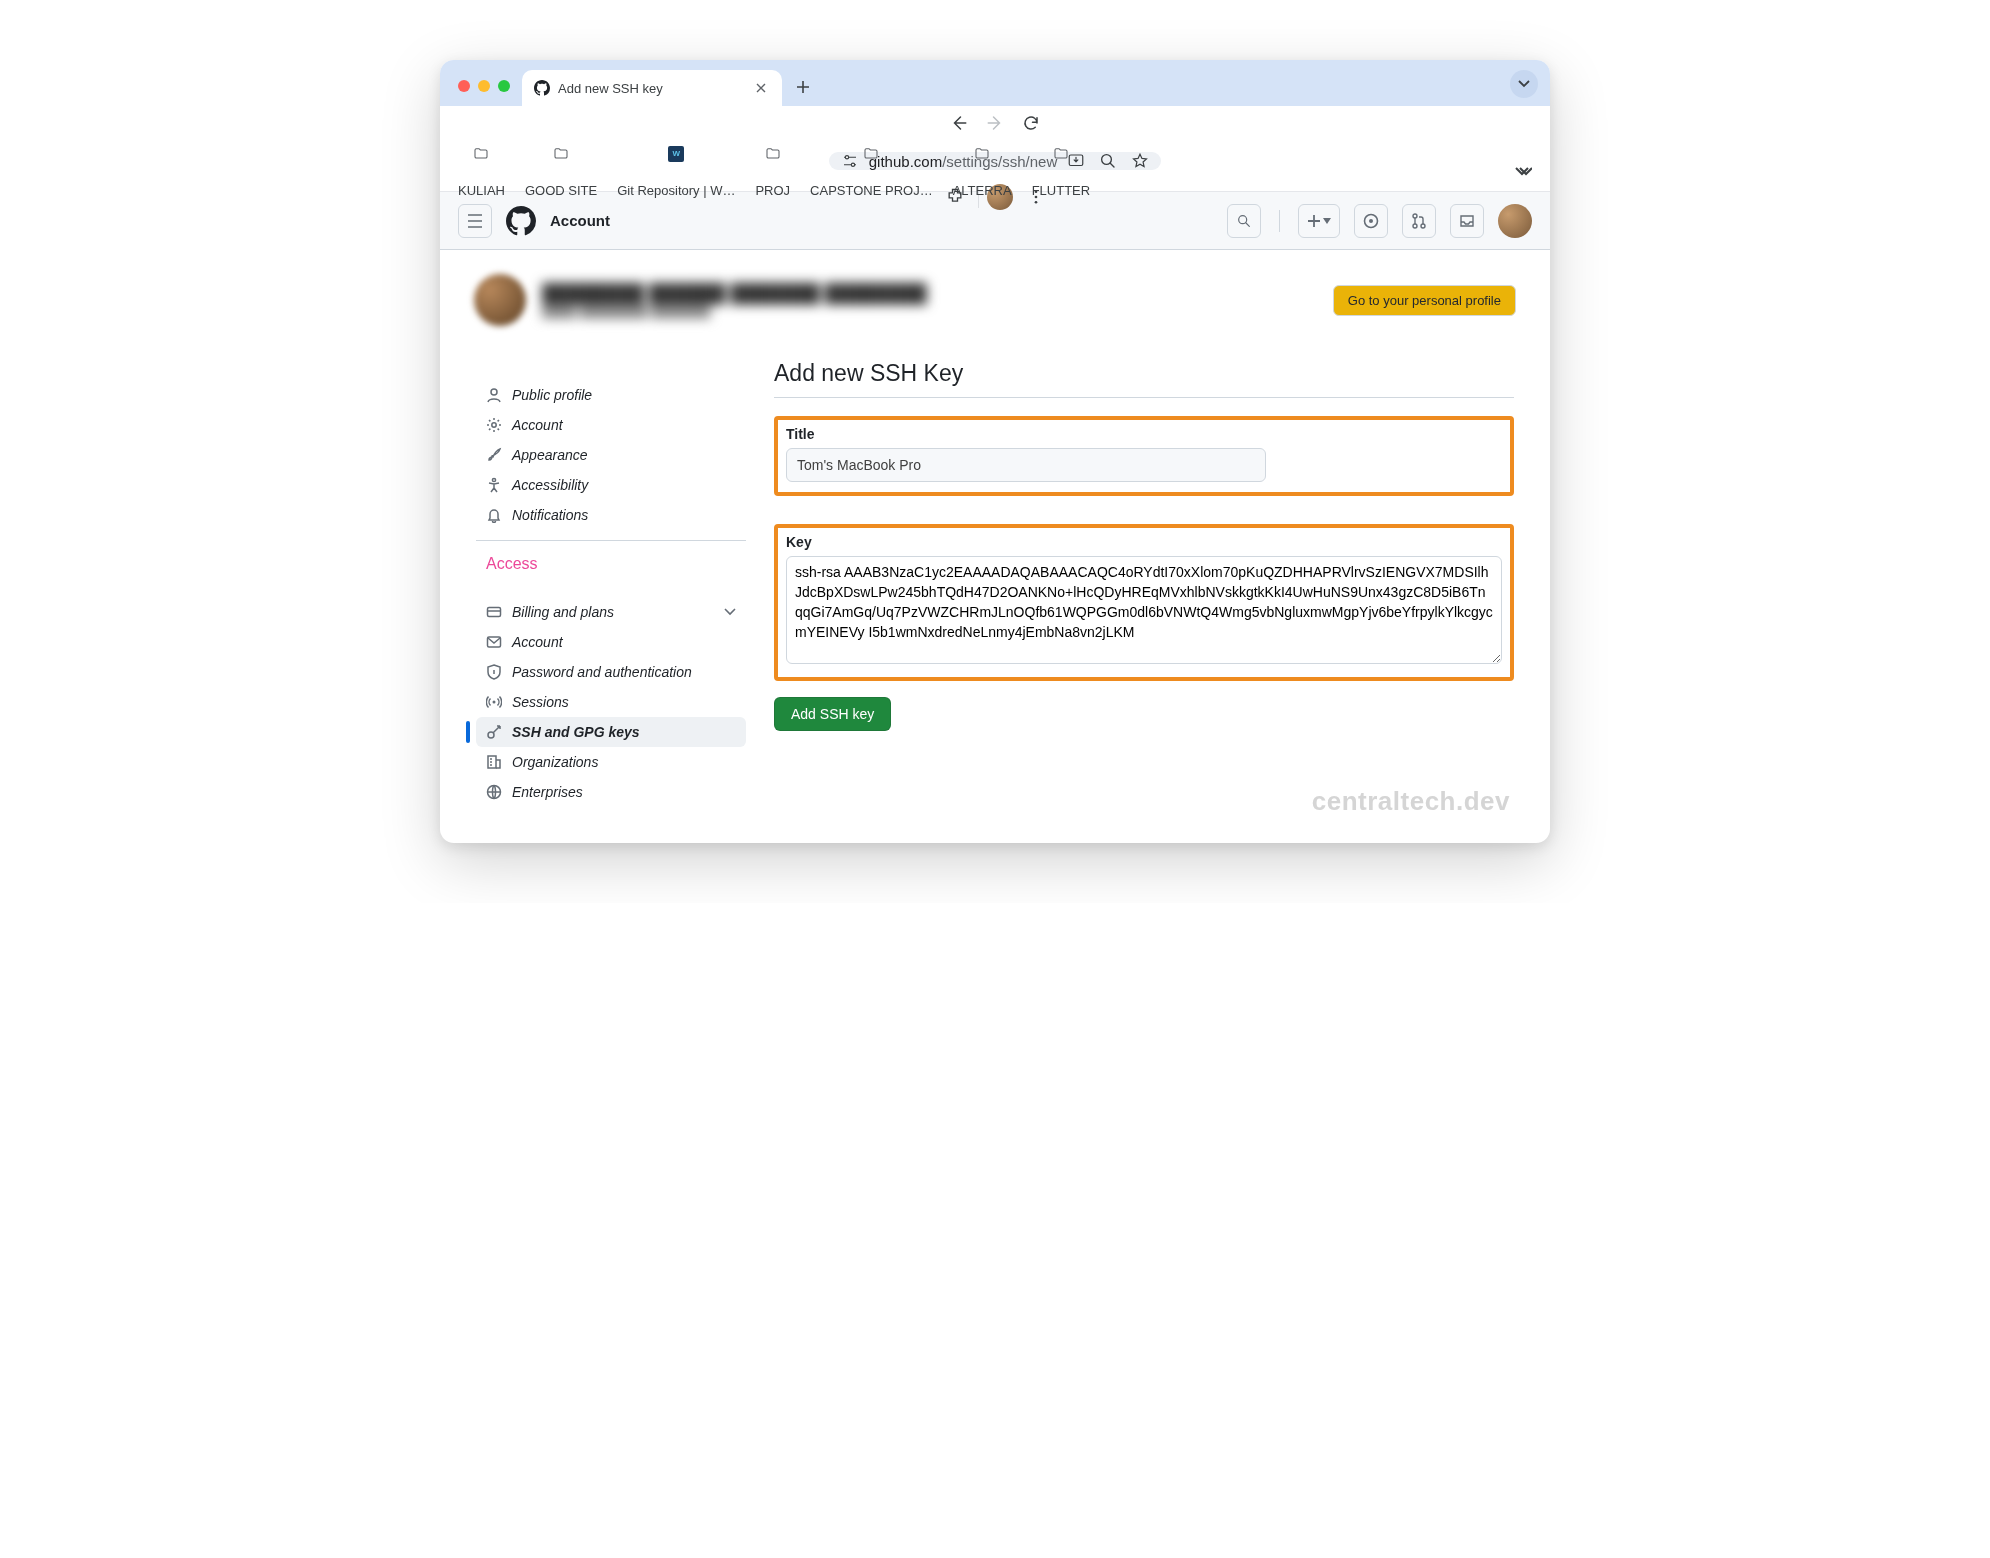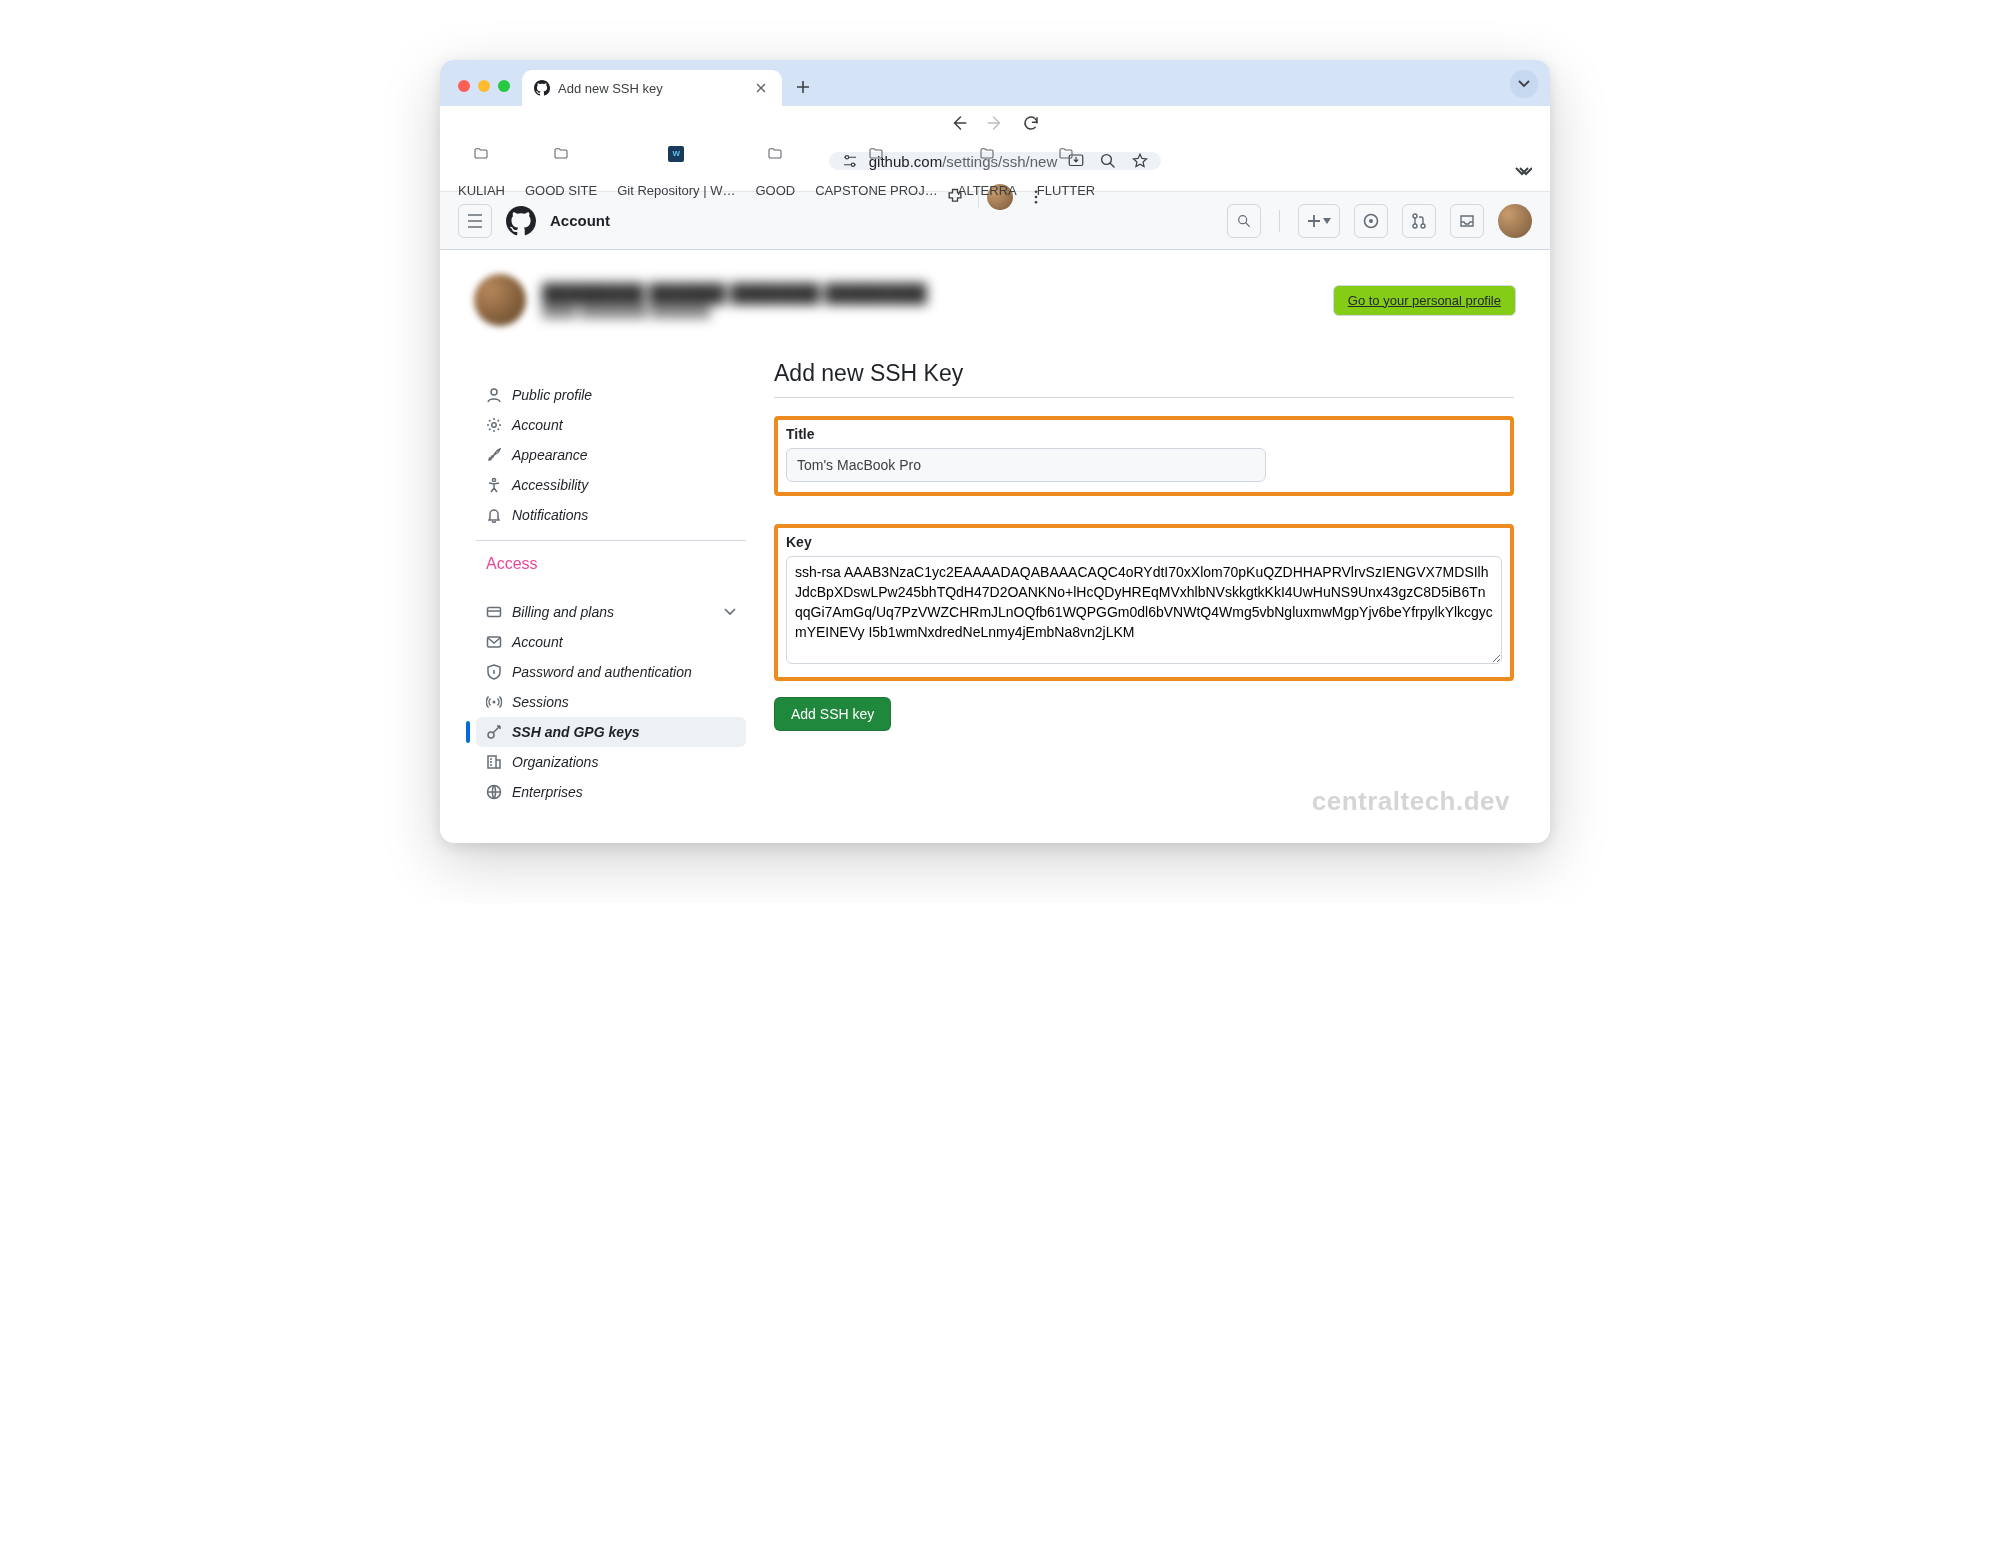--- a/index.html
+++ b/index.html
@@ -138,22 +138,22 @@
   .big-avatar {
     width:52px;height:52px;border-radius:50%;
     background: radial-gradient(circle at 30% 30%, #b8885b, #5e4226);
     filter: blur(3px);
   }
   .blurred-name { filter: blur(6px); color:#666;}
   .blurred-name .ln1{font-size:18px;font-weight:700;color:#333;}
   .blurred-name .ln2{font-size:12px;color:#888;}
   .go-profile {
     margin-left:auto;
-    border:1px solid #d0d7de; border-radius:6px; background:#84cc16;
-    padding:7px 14px; font-size:13px; font-weight:500; color:#24292f; cursor:pointer;text-decoration:underline;
+    border:1px solid #d0d7de; border-radius:6px; background:#eab308;
+    padding:7px 14px; font-size:13px; font-weight:500; color:#24292f; cursor:pointer;
   }
   .sidebar { width:270px; flex-shrink:0;}
   .nav-list { list-style:none; margin-top:20px;}
   .nav-item {
     display:flex; align-items:center; gap:10px;
     padding:7px 10px; border-radius:6px;
     font-size:14px; color:#1f2328; cursor:pointer;font-style:italic;
   }
   .nav-item .ic { width:16px;height:16px; color:#656d76; flex-shrink:0;}
   .nav-item .chev { margin-left:auto; color:#656d76;}
@@ -326,21 +326,21 @@
       <span>GOOD SITE</span>
     </div>
     <div class="bm">
       <span class="fav-box">W</span>
       <span>Git Repository | W…</span>
     </div>
     <div class="bm">
       <svg class="folder-icon" viewBox="0 0 24 24">
           <path fill="none" stroke="#5f6368" stroke-width="1.6" d="M3 6a2 2 0 012-2h4l2 2h8a2 2 0 012 2v8a2 2 0 01-2 2H5a2 2 0 01-2-2z"></path>
         </svg>
-      <span>GOOD</span>
+      <span>PROJ</span>
     </div>
     <div class="bm">
       <svg class="folder-icon" viewBox="0 0 24 24">
           <path fill="none" stroke="#5f6368" stroke-width="1.6" d="M3 6a2 2 0 012-2h4l2 2h8a2 2 0 012 2v8a2 2 0 01-2 2H5a2 2 0 01-2-2z"></path>
         </svg>
       <span>CAPSTONE PROJ…</span>
     </div>
     <div class="bm">
       <svg class="folder-icon" viewBox="0 0 24 24">
           <path fill="none" stroke="#5f6368" stroke-width="1.6" d="M3 6a2 2 0 012-2h4l2 2h8a2 2 0 012 2v8a2 2 0 01-2 2H5a2 2 0 01-2-2z"></path>

